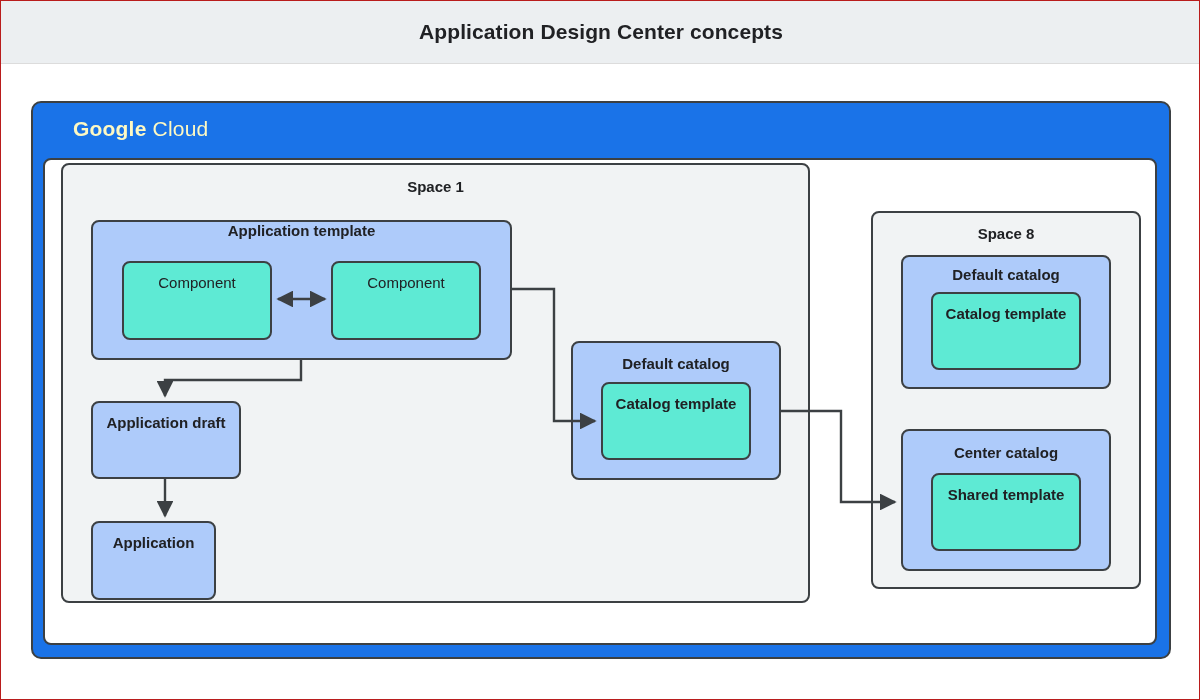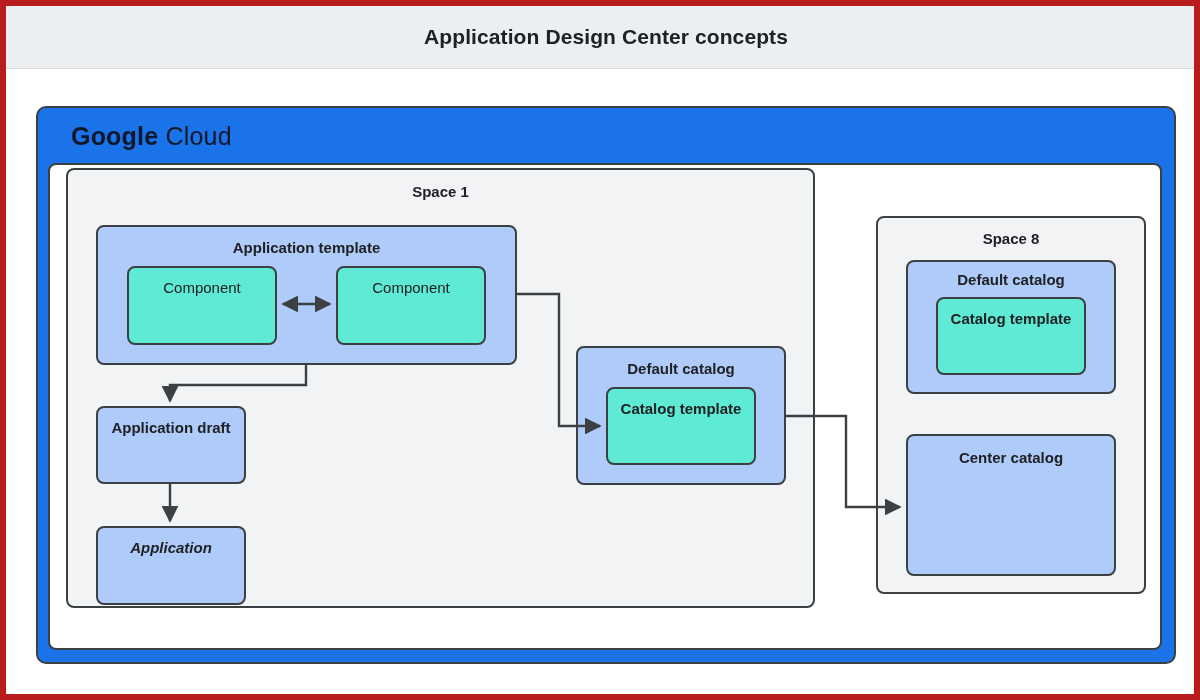--- a/index.html
+++ b/index.html
@@ -7,21 +7,21 @@
     margin: 0; padding: 0;
     width: 1200px; height: 700px;
     background: #ffffff;
     font-family: "Liberation Sans", sans-serif;
     overflow: hidden;
   }
   #page {
     position: relative;
     width: 1200px; height: 700px;
     background: #ffffff;
-    border: 6px solid #b91c1c;
+    border: 1px solid #b91c1c;
     overflow: hidden;
   }
 
   
   #title-bar {
     position: absolute;
     left: 0; top: 0;
     width: 1200px; height: 63px;
     background: #eceff1;
     border-bottom: 1px solid #dcdcdc;
@@ -58,23 +58,23 @@
 
   
   #gcp-frame {
     left: 30px; top: 100px;
     width: 1140px; height: 558px;
     background: #1a73e8;
     border-radius: 10px;
   }
   #gcp-logo {
     position: absolute;
-    left: 33px; top: 14px;
-    font-size: 25px;
-    color: #0f172a;
+    left: 40px; top: 14px;
+    font-size: 21px;
+    color: #fef9c3;
     letter-spacing: .2px;
     white-space: nowrap;
   }
   #gcp-logo .g-bold { font-weight: bold; }
   #gcp-logo .g-light { font-weight: normal; }
 
   #gcp-inner {
     left: 42px; top: 157px;
     width: 1114px; height: 487px;
     background: #ffffff;
@@ -85,29 +85,29 @@
   #space1 {
     left: 60px; top: 162px;
     width: 749px; height: 440px;
   }
   #space1 > .box-label { top: 13px; }
 
   #app-template {
     left: 90px; top: 219px;
     width: 421px; height: 140px;
   }
-  #app-template > .box-label { top: 12px; }
+  #app-template > .box-label { top: 0; }
 
   #component-a { left: 121px; top: 260px; width: 150px; height: 79px; }
   #component-b { left: 330px; top: 260px; width: 150px; height: 79px; }
   #component-a > .box-label,
   #component-b > .box-label { top: 11px; font-weight: normal; }
 
   #app-draft   { left: 90px;  top: 400px; width: 150px; height: 78px; }
-  #app-final   { left: 90px;  top: 520px; width: 150px; height: 79px; font-style: italic; }
+  #app-final   { left: 90px;  top: 520px; width: 125px; height: 79px; }
   #app-draft > .box-label, #app-final > .box-label { top: 11px; }
 
   #default-catalog-1 { left: 570px; top: 340px; width: 210px; height: 139px; }
   #default-catalog-1 > .box-label { top: 12px; }
   #catalog-template-1 { left: 600px; top: 381px; width: 150px; height: 78px; }
   #catalog-template-1 > .box-label { top: 11px; }
 
   
   #space2 {
     left: 870px; top: 210px;
@@ -191,20 +191,23 @@
   </div>
 
   <div class="box gray" id="catalog-template-2">
     <div class="box-label">Catalog template</div>
   </div>
 
   <div class="box blue" id="shared-catalog">
     <div class="box-label">Center catalog</div>
   </div>
 
+  <div class="box gray" id="shared-template">
+    <div class="box-label">Shared template</div>
+  </div>
 
   <svg id="connectors" viewBox="0 0 1200 700" width="1200" height="700">
     <defs>
       <marker id="arrow-end" viewBox="0 0 10 10" refX="9" refY="5" markerWidth="7" markerHeight="7" orient="auto-start-reverse">
         <path d="M 0 0 L 10 5 L 0 10 z" fill="#3c4043"></path>
       </marker>
       <marker id="arrow-start" viewBox="0 0 10 10" refX="9" refY="5" markerWidth="7" markerHeight="7" orient="auto-start-reverse">
         <path d="M 0 0 L 10 5 L 0 10 z" fill="#3c4043"></path>
       </marker>
     </defs>

